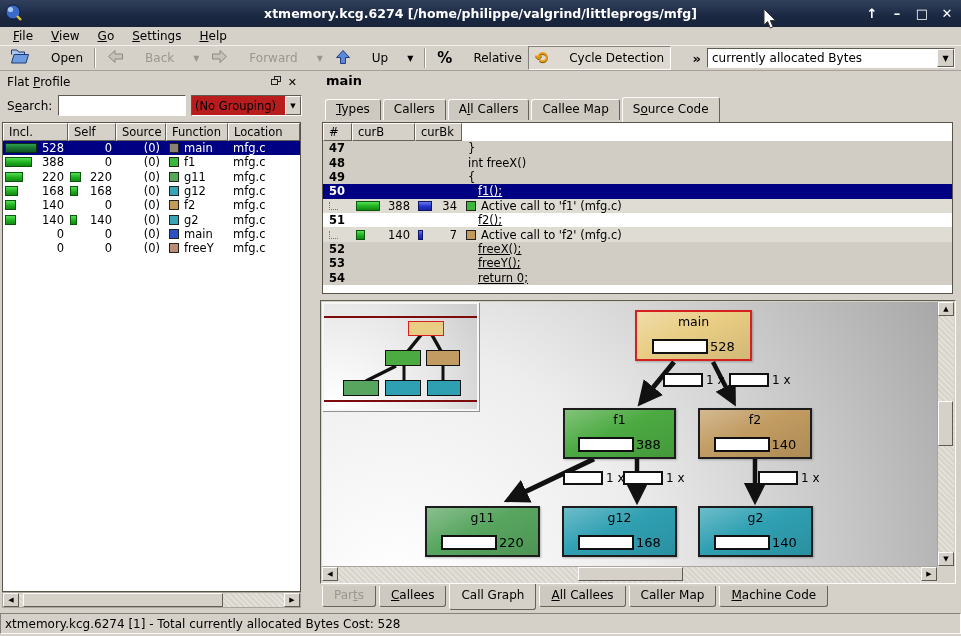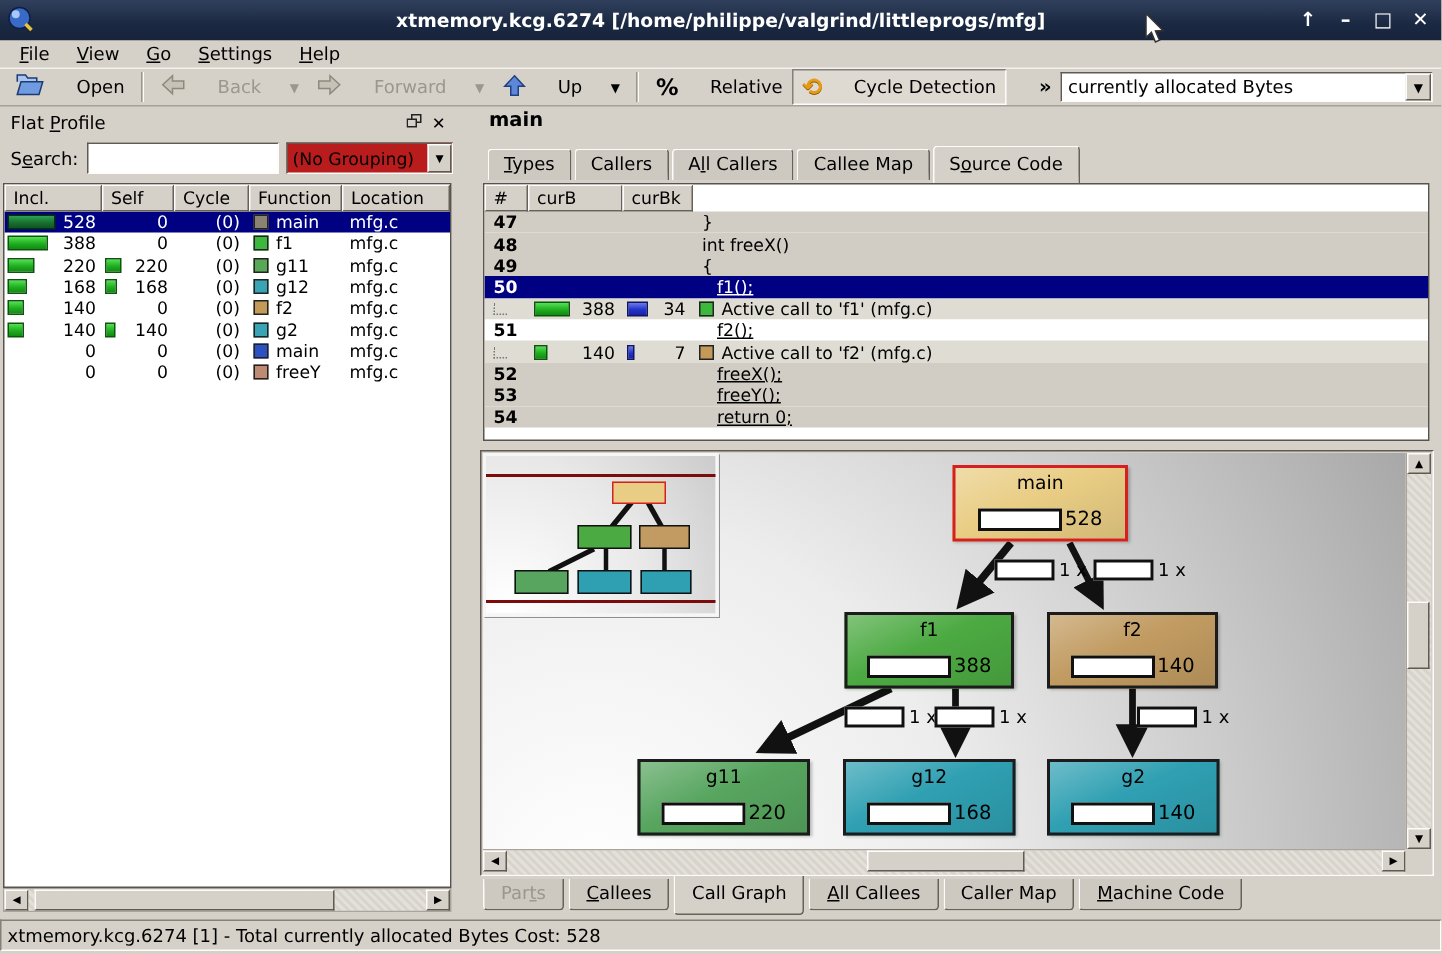--- a/index.html
+++ b/index.html
@@ -230,21 +230,21 @@
       <span class="group-combo">
         <span class="cval">(No Grouping)</span>
         <span class="cbtn">▼</span>
       </span>
     </div>
 
     <div class="ftable">
       <div class="fhead">
         <span class="hcell c1">Incl.</span>
         <span class="hcell c2">Self</span>
-        <span class="hcell c3">Cycle</span>
+        <span class="hcell c3">Source</span>
         <span class="hcell c4">Function</span>
         <span class="hcell c5">Location</span>
       </div>
       <div class="frow sel">
         <span class="fc fc1"><span class="bar dark" style="width: 32px;"></span><span>528</span></span>
         <span class="fc fc2">0</span>
         <span class="fc fc3">(0)</span>
         <span class="fc fc4">
             <span class="swatch" style="background-color: rgb(138, 130, 114);"></span>
             <span>main</span>

